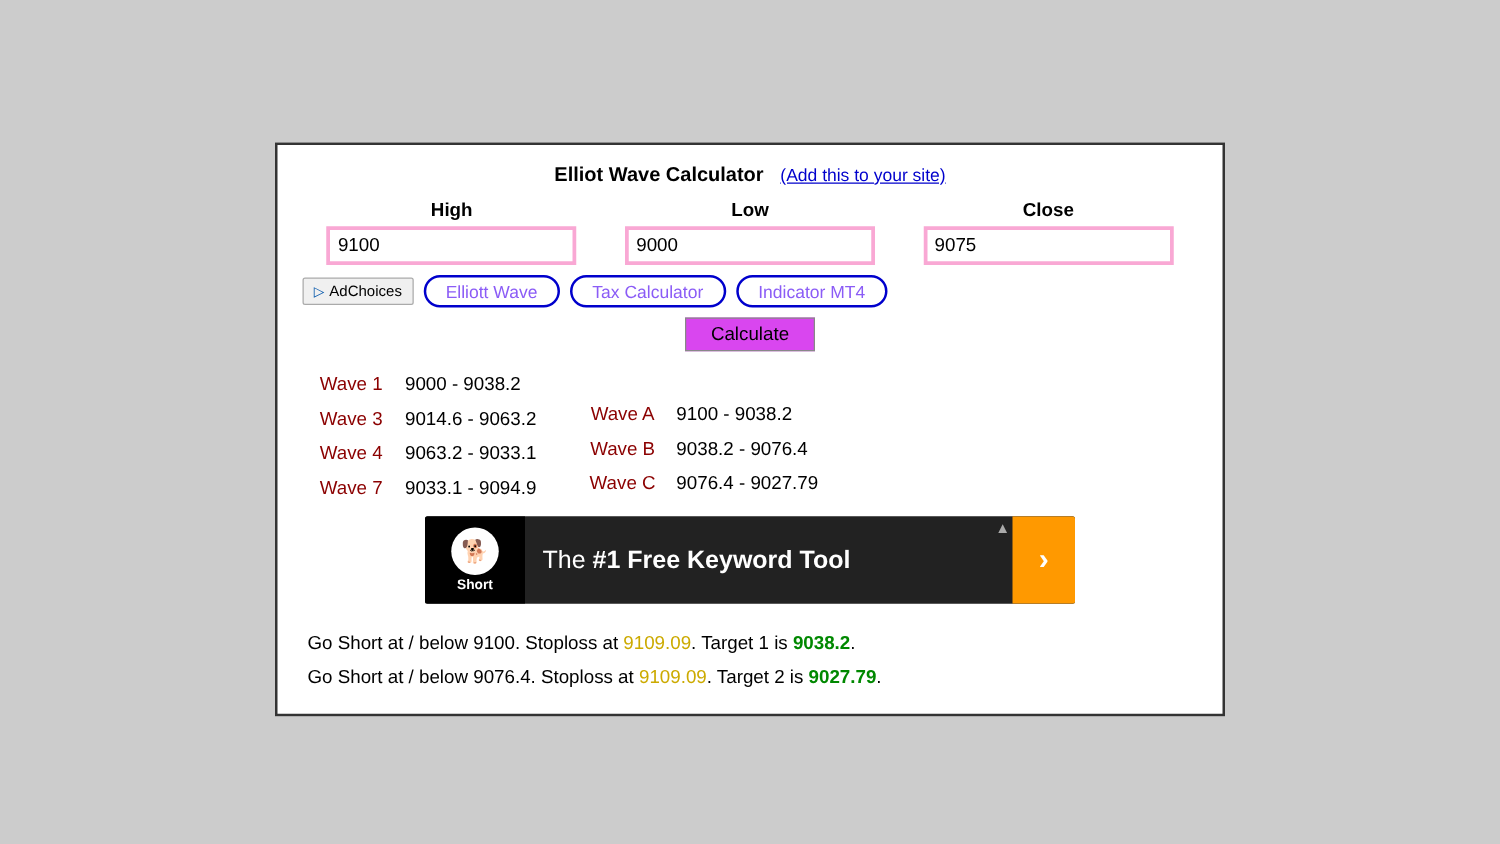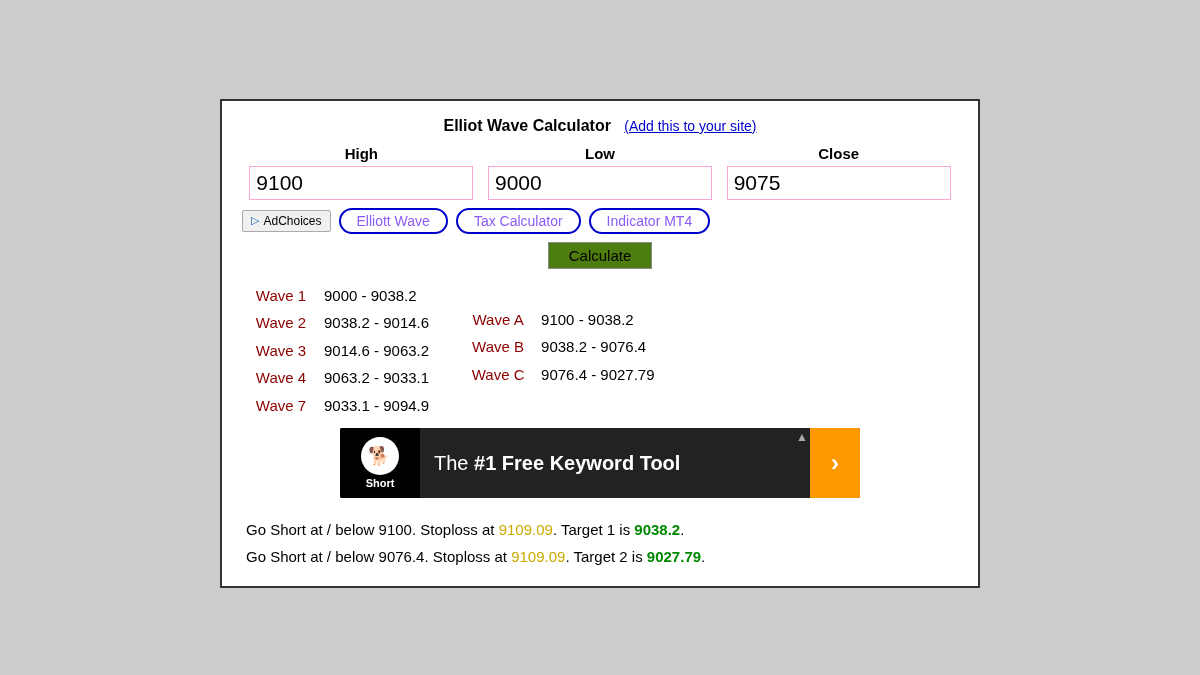--- a/index.html
+++ b/index.html
@@ -41,24 +41,24 @@
       flex-direction: column;
       align-items: center;
       flex: 1;
     }
     .input-group label {
       font-weight: bold;
       margin-bottom: 4px;
       font-size: 15px;
     }
     .input-group input {
-      border: 1px solid #f9a8d4;
+      border: 3px solid #f9a8d4;
       padding: 4px 6px;
-      font-size: 21px;
-      width: 224px;
+      font-size: 15px;
+      width: 200px;
     }
     .adbar-row {
       display: flex;
       align-items: center;
       gap: 8px;
       margin-bottom: 8px;
     }
     .adchoices-btn {
       display: flex;
       align-items: center;
@@ -84,21 +84,21 @@
       cursor: pointer;
       font-weight: normal;
       text-align: center;
     }
     .calculate-row {
       text-align: center;
       margin-bottom: 14px;
     }
     .calculate-btn {
       border: 1px solid #888;
-      background: #4d7c0f;
+      background: #d946ef;
       padding: 4px 20px;
       font-size: 15px;
       cursor: pointer;
     }
     .results-section {
       display: flex;
       gap: 40px;
       margin-bottom: 10px;
       padding-left: 10px;
     }
@@ -237,24 +237,20 @@
     <button class="calculate-btn">Calculate</button>
   </div>
 
   <div class="results-section">
     <div class="waves-left">
       <div class="wave-row">
         <span class="wave-label">Wave 1</span>
         <span class="wave-value">9000 - 9038.2</span>
       </div>
       <div class="wave-row">
-        <span class="wave-label">Wave 2</span>
-        <span class="wave-value">9038.2 - 9014.6</span>
-      </div>
-      <div class="wave-row">
         <span class="wave-label">Wave 3</span>
         <span class="wave-value">9014.6 - 9063.2</span>
       </div>
       <div class="wave-row">
         <span class="wave-label">Wave 4</span>
         <span class="wave-value">9063.2 - 9033.1</span>
       </div>
       <div class="wave-row">
         <span class="wave-label">Wave 7</span>
         <span class="wave-value">9033.1 - 9094.9</span>

